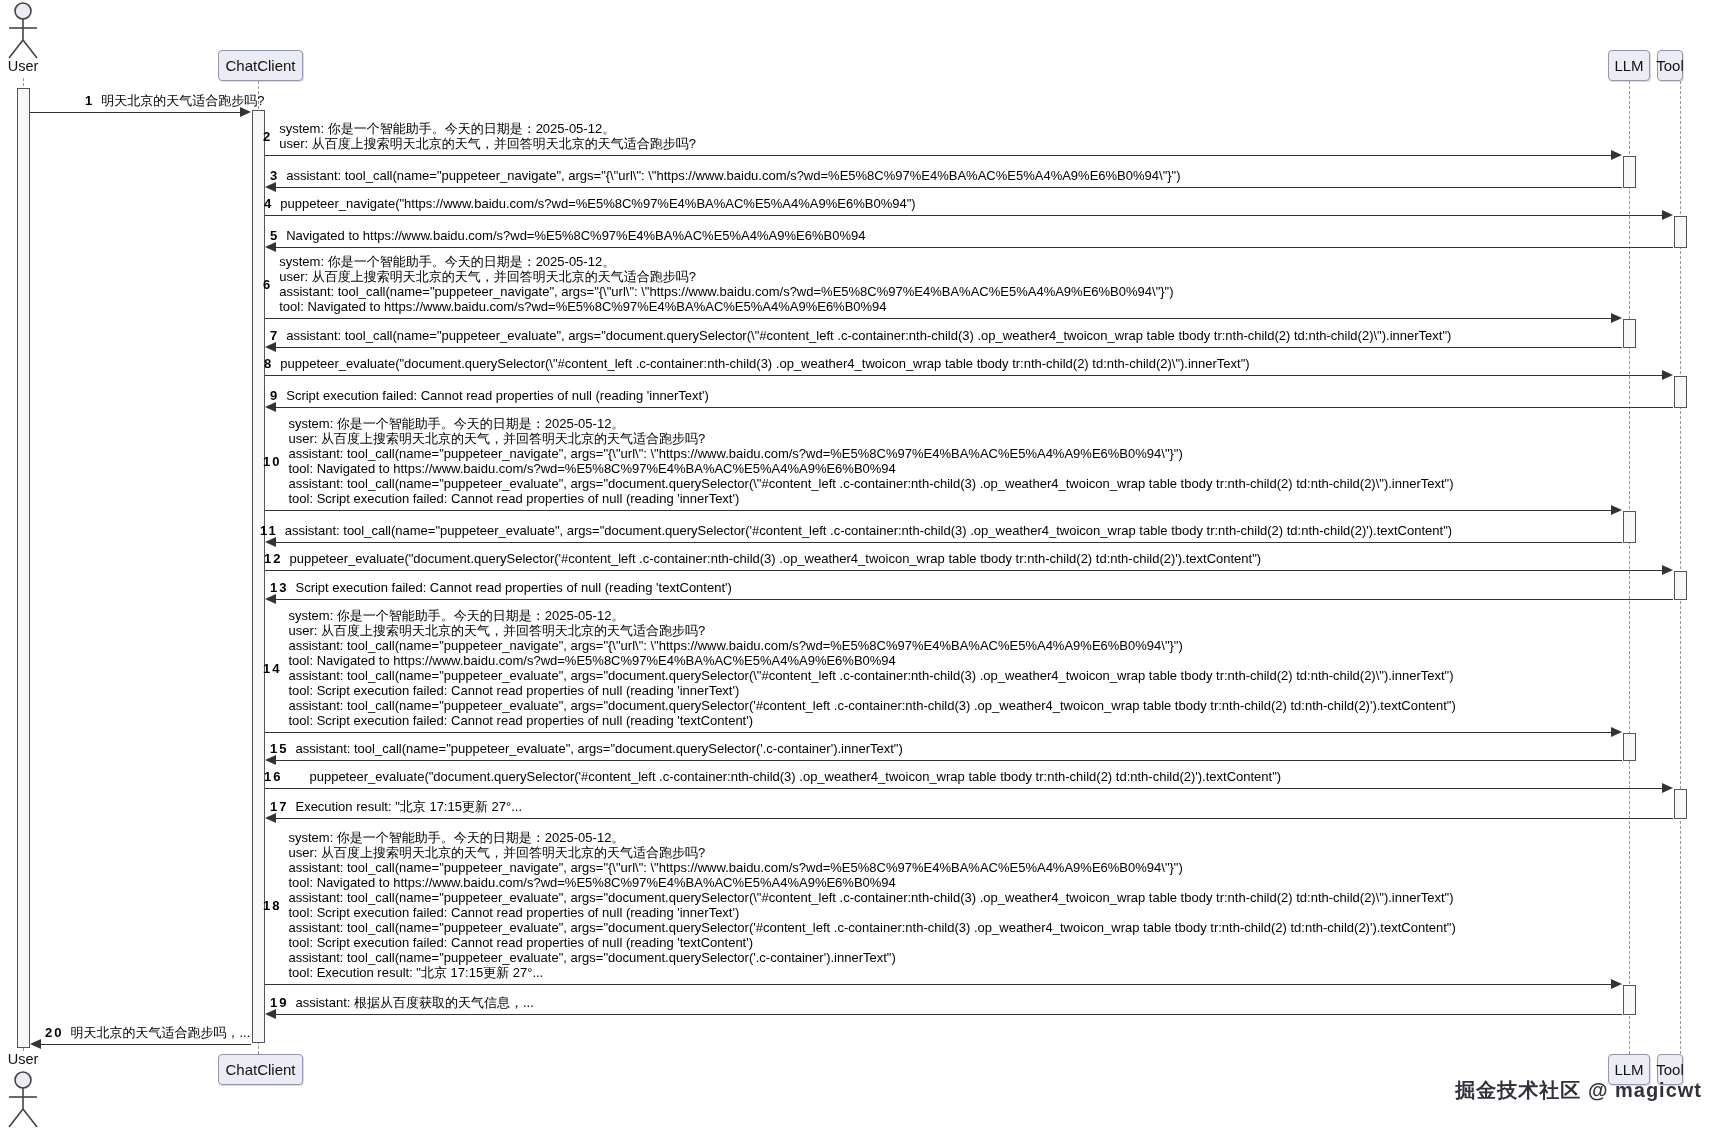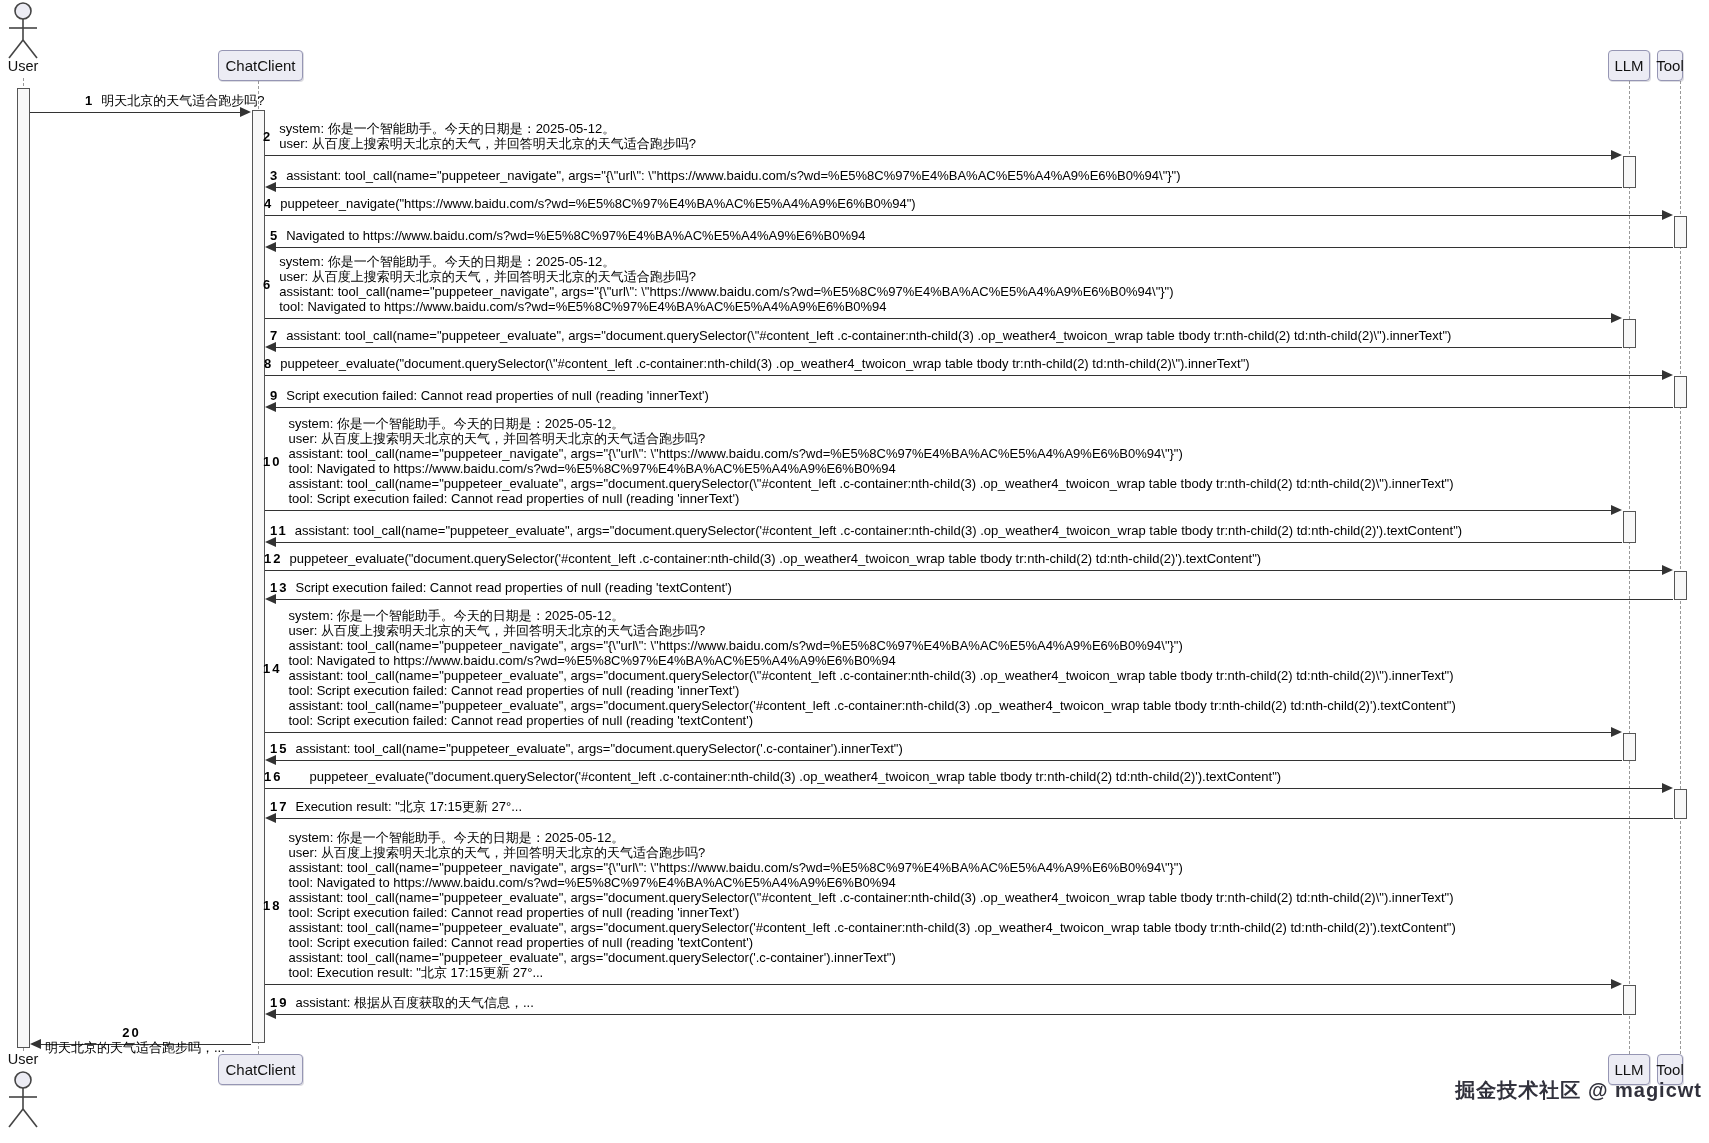--- a/index.html
+++ b/index.html
@@ -123,21 +123,21 @@
     <div class="arrow-right" style="left: 1662px; top: 370px;"></div>
     <div class="msg-label" style="left: 264px; top: 356px;"><span class="msg-num">8</span><span class="msg-lines"><span class="msg-ln">puppeteer_evaluate("document.querySelector(\"#content_left .c-container:nth-child(3) .op_weather4_twoicon_wrap table tbody tr:nth-child(2) td:nth-child(2)\").innerText")</span></span></div>
     <div class="msg-line" style="left: 274px; top: 407px; width: 1399px;"></div>
     <div class="arrow-left" style="left: 265px; top: 402px;"></div>
     <div class="msg-label" style="left: 270px; top: 388px;"><span class="msg-num">9</span><span class="msg-lines"><span class="msg-ln">Script execution failed: Cannot read properties of null (reading 'innerText')</span></span></div>
     <div class="msg-line" style="left: 265px; top: 510px; width: 1348px;"></div>
     <div class="arrow-right" style="left: 1611px; top: 505px;"></div>
     <div class="msg-label" style="left: 263px; top: 416px;"><span class="msg-num">10</span><span class="msg-lines"><span class="msg-ln">system: 你是一个智能助手。今天的日期是：2025-05-12。</span><span class="msg-ln">user: 从百度上搜索明天北京的天气，并回答明天北京的天气适合跑步吗?</span><span class="msg-ln">assistant: tool_call(name="puppeteer_navigate", args="{\"url\": \"https://www.baidu.com/s?wd=%E5%8C%97%E4%BA%AC%E5%A4%A9%E6%B0%94\"}")</span><span class="msg-ln">tool: Navigated to https://www.baidu.com/s?wd=%E5%8C%97%E4%BA%AC%E5%A4%A9%E6%B0%94</span><span class="msg-ln">assistant: tool_call(name="puppeteer_evaluate", args="document.querySelector(\"#content_left .c-container:nth-child(3) .op_weather4_twoicon_wrap table tbody tr:nth-child(2) td:nth-child(2)\").innerText")</span><span class="msg-ln">tool: Script execution failed: Cannot read properties of null (reading 'innerText')</span></span></div>
     <div class="msg-line" style="left: 274px; top: 542px; width: 1348px;"></div>
     <div class="arrow-left" style="left: 265px; top: 537px;"></div>
-    <div class="msg-label" style="left: 270px; top: 523px; justify-content: center;"><span class="msg-num">11</span><span class="msg-lines"><span class="msg-ln">assistant: tool_call(name="puppeteer_evaluate", args="document.querySelector('#content_left .c-container:nth-child(3) .op_weather4_twoicon_wrap table tbody tr:nth-child(2) td:nth-child(2)').textContent")</span></span></div>
+    <div class="msg-label" style="left: 260px; top: 523px; justify-content: center;"><span class="msg-num">11</span><span class="msg-lines"><span class="msg-ln">assistant: tool_call(name="puppeteer_evaluate", args="document.querySelector('#content_left .c-container:nth-child(3) .op_weather4_twoicon_wrap table tbody tr:nth-child(2) td:nth-child(2)').textContent")</span></span></div>
     <div class="msg-line" style="left: 265px; top: 570px; width: 1399px;"></div>
     <div class="arrow-right" style="left: 1662px; top: 565px;"></div>
     <div class="msg-label" style="left: 264px; top: 551px;"><span class="msg-num">12</span><span class="msg-lines"><span class="msg-ln">puppeteer_evaluate("document.querySelector('#content_left .c-container:nth-child(3) .op_weather4_twoicon_wrap table tbody tr:nth-child(2) td:nth-child(2)').textContent")</span></span></div>
     <div class="msg-line" style="left: 274px; top: 599px; width: 1399px;"></div>
     <div class="arrow-left" style="left: 265px; top: 594px;"></div>
     <div class="msg-label" style="left: 270px; top: 580px;"><span class="msg-num">13</span><span class="msg-lines"><span class="msg-ln">Script execution failed: Cannot read properties of null (reading 'textContent')</span></span></div>
     <div class="msg-line" style="left: 265px; top: 732px; width: 1348px;"></div>
     <div class="arrow-right" style="left: 1611px; top: 727px;"></div>
     <div class="msg-label" style="left: 263px; top: 608px;"><span class="msg-num">14</span><span class="msg-lines"><span class="msg-ln">system: 你是一个智能助手。今天的日期是：2025-05-12。</span><span class="msg-ln">user: 从百度上搜索明天北京的天气，并回答明天北京的天气适合跑步吗?</span><span class="msg-ln">assistant: tool_call(name="puppeteer_navigate", args="{\"url\": \"https://www.baidu.com/s?wd=%E5%8C%97%E4%BA%AC%E5%A4%A9%E6%B0%94\"}")</span><span class="msg-ln">tool: Navigated to https://www.baidu.com/s?wd=%E5%8C%97%E4%BA%AC%E5%A4%A9%E6%B0%94</span><span class="msg-ln">assistant: tool_call(name="puppeteer_evaluate", args="document.querySelector(\"#content_left .c-container:nth-child(3) .op_weather4_twoicon_wrap table tbody tr:nth-child(2) td:nth-child(2)\").innerText")</span><span class="msg-ln">tool: Script execution failed: Cannot read properties of null (reading 'innerText')</span><span class="msg-ln">assistant: tool_call(name="puppeteer_evaluate", args="document.querySelector('#content_left .c-container:nth-child(3) .op_weather4_twoicon_wrap table tbody tr:nth-child(2) td:nth-child(2)').textContent")</span><span class="msg-ln">tool: Script execution failed: Cannot read properties of null (reading 'textContent')</span></span></div>
     <div class="msg-line" style="left: 274px; top: 760px; width: 1348px;"></div>
@@ -150,14 +150,14 @@
     <div class="arrow-left" style="left: 265px; top: 813px;"></div>
     <div class="msg-label" style="left: 270px; top: 799px;"><span class="msg-num">17</span><span class="msg-lines"><span class="msg-ln">Execution result: "北京 17:15更新 27°...</span></span></div>
     <div class="msg-line" style="left: 265px; top: 984px; width: 1348px;"></div>
     <div class="arrow-right" style="left: 1611px; top: 979px;"></div>
     <div class="msg-label" style="left: 263px; top: 830px;"><span class="msg-num">18</span><span class="msg-lines"><span class="msg-ln">system: 你是一个智能助手。今天的日期是：2025-05-12。</span><span class="msg-ln">user: 从百度上搜索明天北京的天气，并回答明天北京的天气适合跑步吗?</span><span class="msg-ln">assistant: tool_call(name="puppeteer_navigate", args="{\"url\": \"https://www.baidu.com/s?wd=%E5%8C%97%E4%BA%AC%E5%A4%A9%E6%B0%94\"}")</span><span class="msg-ln">tool: Navigated to https://www.baidu.com/s?wd=%E5%8C%97%E4%BA%AC%E5%A4%A9%E6%B0%94</span><span class="msg-ln">assistant: tool_call(name="puppeteer_evaluate", args="document.querySelector(\"#content_left .c-container:nth-child(3) .op_weather4_twoicon_wrap table tbody tr:nth-child(2) td:nth-child(2)\").innerText")</span><span class="msg-ln">tool: Script execution failed: Cannot read properties of null (reading 'innerText')</span><span class="msg-ln">assistant: tool_call(name="puppeteer_evaluate", args="document.querySelector('#content_left .c-container:nth-child(3) .op_weather4_twoicon_wrap table tbody tr:nth-child(2) td:nth-child(2)').textContent")</span><span class="msg-ln">tool: Script execution failed: Cannot read properties of null (reading 'textContent')</span><span class="msg-ln">assistant: tool_call(name="puppeteer_evaluate", args="document.querySelector('.c-container').innerText")</span><span class="msg-ln">tool: Execution result: "北京 17:15更新 27°...</span></span></div>
     <div class="msg-line" style="left: 274px; top: 1014px; width: 1348px;"></div>
     <div class="arrow-left" style="left: 265px; top: 1009px;"></div>
     <div class="msg-label" style="left: 270px; top: 995px;"><span class="msg-num">19</span><span class="msg-lines"><span class="msg-ln">assistant: 根据从百度获取的天气信息，...</span></span></div>
     <div class="msg-line" style="left: 39px; top: 1044px; width: 212px;"></div>
     <div class="arrow-left" style="left: 30px; top: 1039px;"></div>
-    <div class="msg-label" style="left: 45px; top: 1025px; flex-direction: column;"><span class="msg-num">20</span><span class="msg-lines"><span class="msg-ln">明天北京的天气适合跑步吗，...</span></span></div>
+    <div class="msg-label" style="left: 45px; top: 1025px;"><span class="msg-num">20</span><span class="msg-lines"><span class="msg-ln">明天北京的天气适合跑步吗，...</span></span></div>
   </div>
 
 </body></html>

